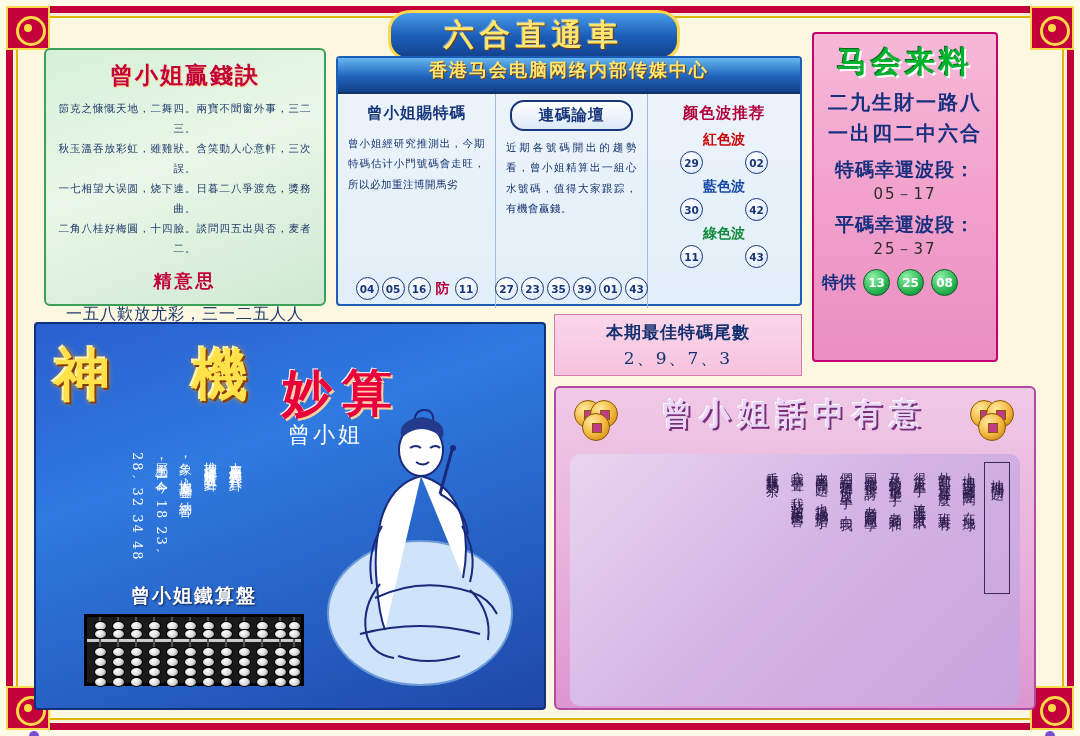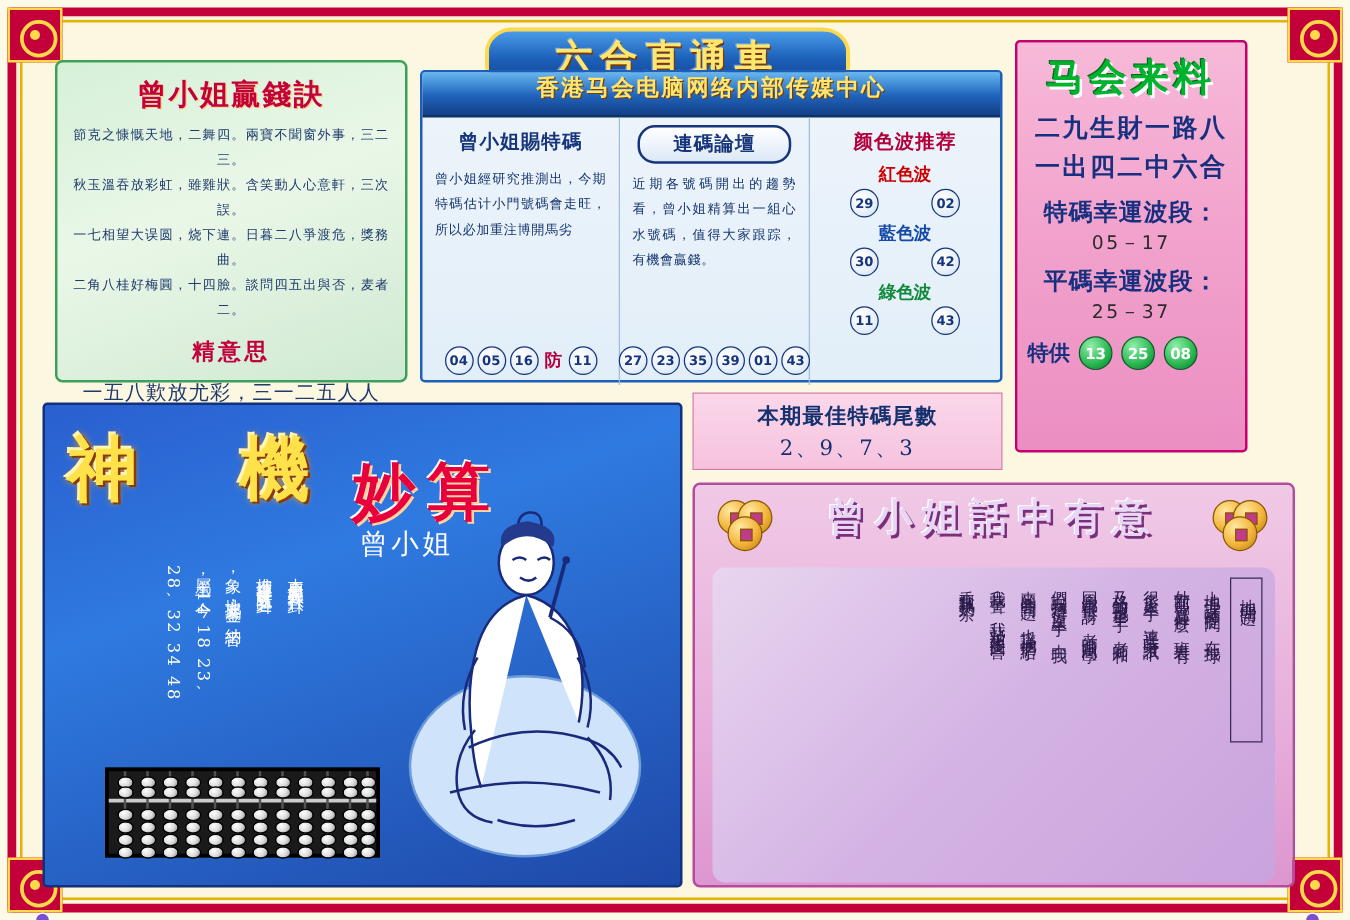--- a/index.html
+++ b/index.html
@@ -49,21 +49,21 @@
     position:absolute;width:10px;height:10px;border-radius:50%;
     background:#7a4fd0;border:1px solid #fff;
   }
   
   .title-banner{
     position:absolute;left:388px;top:10px;width:292px;height:51px;
     background:linear-gradient(180deg,#4a9be8 0%,#1c5fb8 50%,#12408c 100%);
     border:3px solid #ffd94a;
     border-radius:22px/20px;
     box-sizing:border-box;
-    display:flex;align-items:center;justify-content:center;margin-top:12px;
+    display:flex;align-items:center;justify-content:center;
   }
   .title-text{
     font-family:"DejaVu Serif","Liberation Serif",serif;
     font-weight:bold;font-size:30px;letter-spacing:6px;
     color:#ffe66e;
     text-shadow:1px 1px 0 #7a3a00,-1px -1px 0 #ffffff60;
   }
   
   .panel{position:absolute;box-sizing:border-box;}
   
@@ -472,20 +472,21 @@
           <path d="M150 192 q22 22 18 50"></path>
           <path d="M78 258 q30 10 62 0"></path>
         </g>
         <g fill="#1a2a7a">
           <circle cx="133" cy="50" r="3"></circle>
         </g>
       </svg>
     </div>
 
     <div class="abacus-wrap">
+      <div class="abacus-title">曾小姐鐵算盤</div>
       <div class="abacus">
         <div class="bar top"></div>
         <div class="rod" style="left:12px"></div>
           <div class="rod" style="left:30px"></div>
         <div class="rod" style="left:48px"></div>
           <div class="rod" style="left:66px"></div>
         <div class="rod" style="left:84px"></div>
           <div class="rod" style="left:102px"></div>
         <div class="rod" style="left:120px"></div>
           <div class="rod" style="left:138px"></div>

